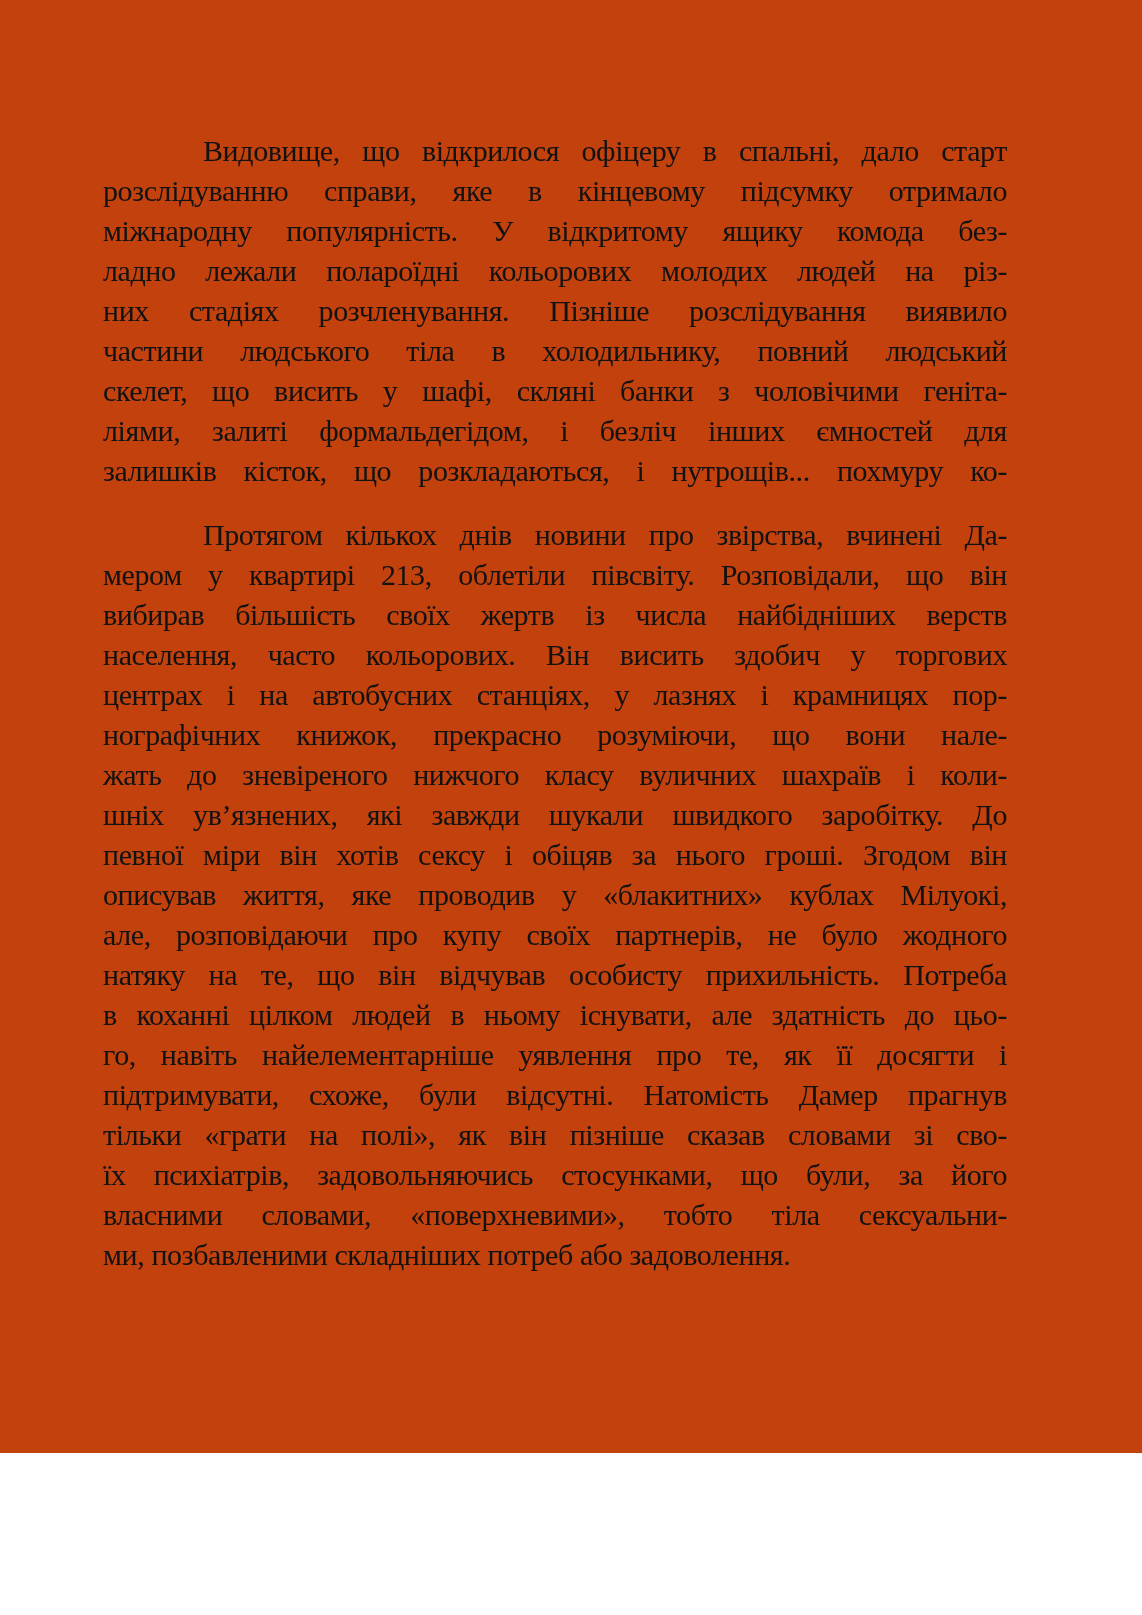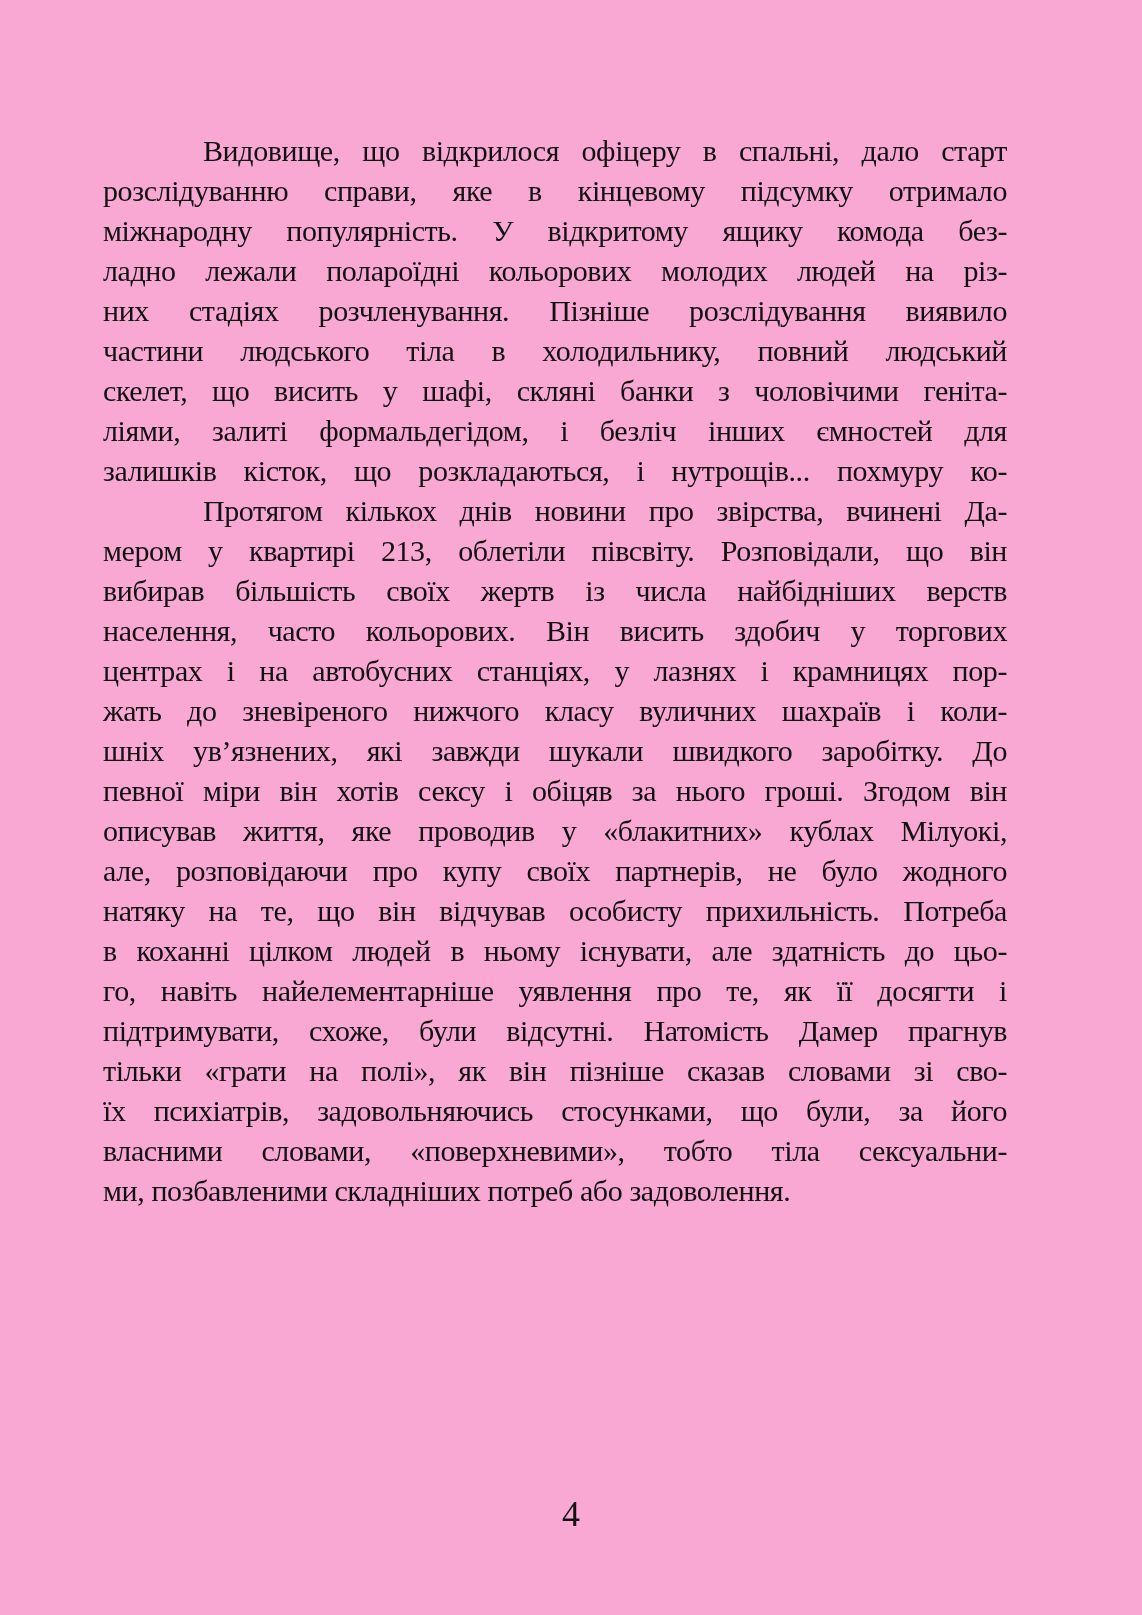--- a/index.html
+++ b/index.html
@@ -3,34 +3,34 @@
 <meta charset="utf-8">
 <style>
   html, body {
     margin: 0;
     padding: 0;
     background: #ffffff;
   }
   .page {
     position: relative;
     width: 1142px;
-    height: 1615px;
-    background: #f9a8d4;
+    height: 1453px;
+    background: #c2410c;
     font-family: "Liberation Serif", serif;
     color: #121212;
     overflow: hidden;
   }
   .text-block {
     position: absolute;
     left: 103px;
     top: 131px;
     width: 904px;
   }
   .paragraph { margin: 0; }
-  .paragraph + .paragraph { }
+  .paragraph + .paragraph { margin-top: 24px; }
   .line {
     font-size: 30px;
     line-height: 40px;
     letter-spacing: -0.4px;
     text-align: justify;
     text-align-last: justify;
     white-space: normal;
   }
   .line.first { text-indent: 100px; }
   .line.lastline { text-align-last: left; }
@@ -59,20 +59,21 @@
         <div class="line">скелет, що висить у шафі, скляні банки з чоловічими геніта-</div>
         <div class="line">ліями, залиті формальдегідом, і безліч інших ємностей для</div>
         <div class="line">залишків кісток, що розкладаються, і нутрощів... похмуру ко-</div>
       </div>
       <div class="paragraph">
         <div class="line first">Протягом кількох днів новини про звірства, вчинені Да-</div>
         <div class="line">мером у квартирі 213, облетіли півсвіту. Розповідали, що він</div>
         <div class="line">вибирав більшість своїх жертв із числа найбідніших верств</div>
         <div class="line">населення, часто кольорових. Він висить здобич у торгових</div>
         <div class="line">центрах і на автобусних станціях, у лазнях і крамницях пор-</div>
+        <div class="line">нографічних книжок, прекрасно розуміючи, що вони нале-</div>
         <div class="line">жать до зневіреного нижчого класу вуличних шахраїв і коли-</div>
         <div class="line">шніх ув’язнених, які завжди шукали швидкого заробітку. До</div>
         <div class="line">певної міри він хотів сексу і обіцяв за нього гроші. Згодом він</div>
         <div class="line">описував життя, яке проводив у «блакитних» кублах Мілуокі,</div>
         <div class="line">але, розповідаючи про купу своїх партнерів, не було жодного</div>
         <div class="line">натяку на те, що він відчував особисту прихильність. Потреба</div>
         <div class="line">в коханні цілком людей в ньому існувати, але здатність до цьо-</div>
         <div class="line">го, навіть найелементарніше уявлення про те, як її досягти і</div>
         <div class="line">підтримувати, схоже, були відсутні. Натомість Дамер прагнув</div>
         <div class="line">тільки «грати на полі», як він пізніше сказав словами зі сво-</div>

